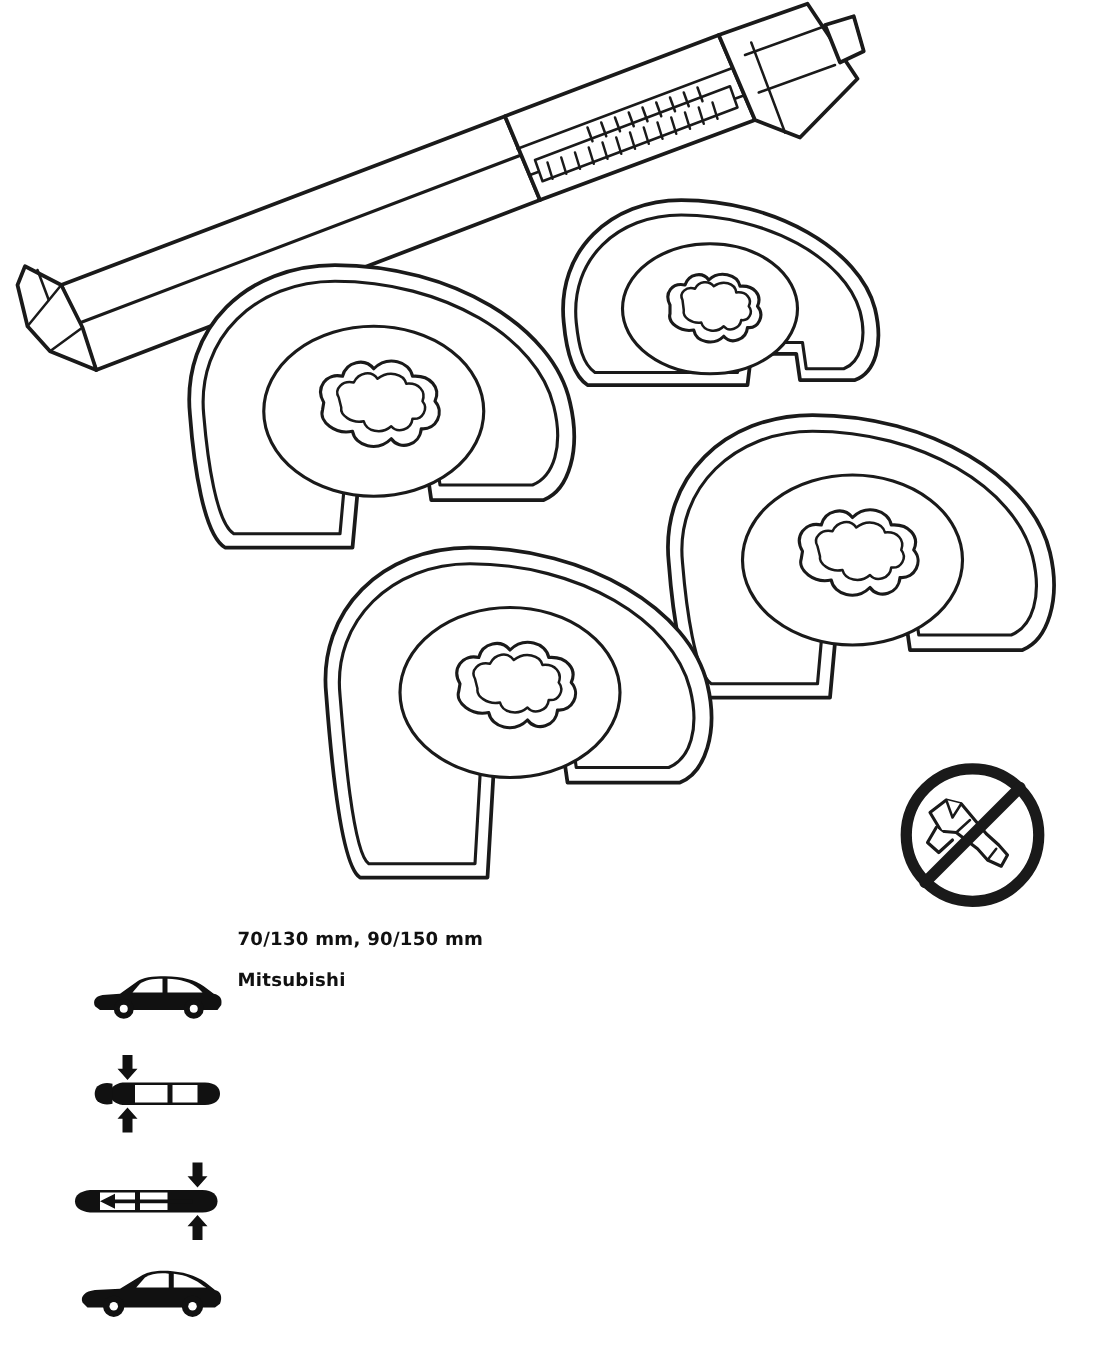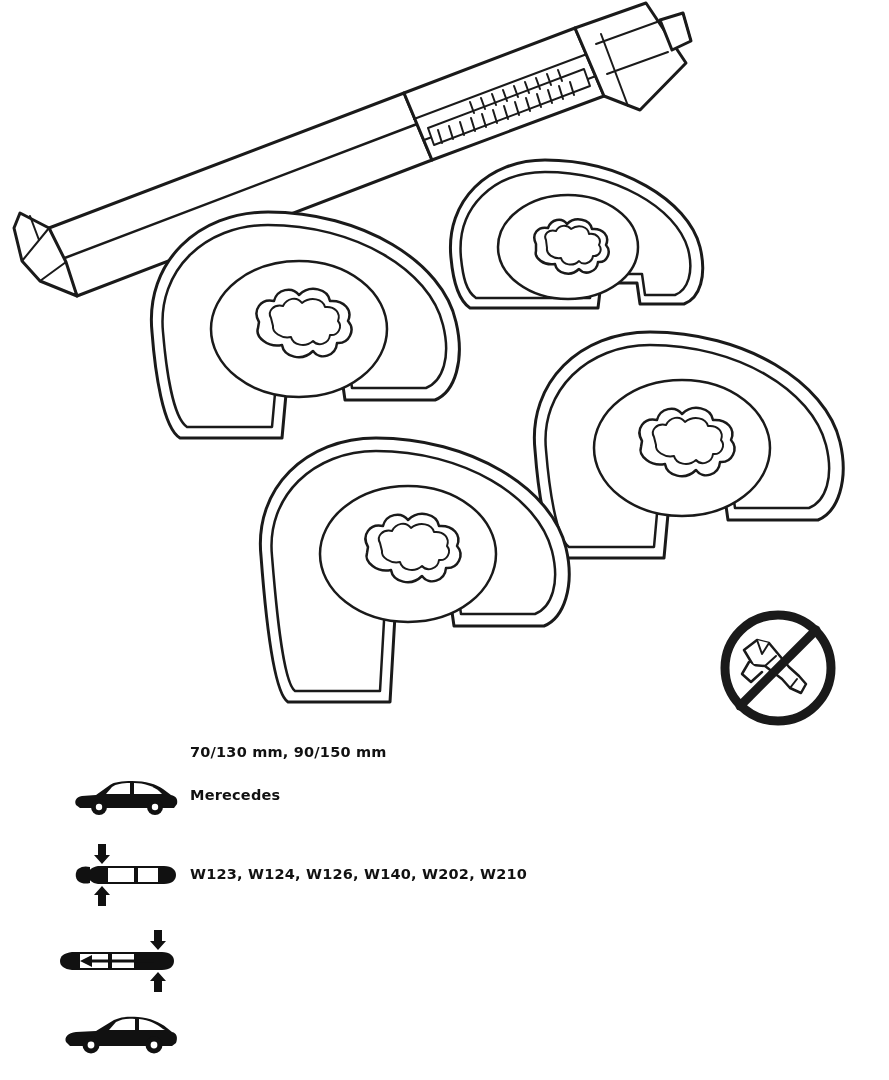--- a/index.html
+++ b/index.html
@@ -30,21 +30,20 @@
     top: 730px;
     width: 889px;
     height: 350px;
   }
 
   .spec-row {
     position: absolute;
     left: 0;
     width: 889px;
     display: flex;
-    align-items: center;
   }
 
   .spec-icon {
     width: 190px;
     flex: 0 0 190px;
     display: flex;
     justify-content: flex-end;
     align-items: center;
     padding-right: 10px;
     box-sizing: border-box;
@@ -234,21 +233,21 @@
                    L 104,33 L 10,33 Z"></path>
           <path d="M 42,12 C 46,9 52,8 60,8 L 60,19 L 36,19 Z" fill="#ffffff"></path>
           <path d="M 64,8 C 74,8 83,11 89,16 L 92,19 L 64,19 Z" fill="#ffffff"></path>
         </g>
         <circle cx="29" cy="32" r="8" fill="#111111"></circle>
         <circle cx="29" cy="32" r="3.2" fill="#ffffff"></circle>
         <circle cx="85" cy="32" r="8" fill="#111111"></circle>
         <circle cx="85" cy="32" r="3.2" fill="#ffffff"></circle>
       </svg>
     </div>
-    <div class="spec-text">Merecedes</div>
+    <div class="spec-text">Mitsubishi</div>
   </div>
 
   <div class="spec-row row-w123">
     <div class="spec-icon">
       <svg width="116" height="66" viewBox="0 0 116 66" xmlns="http://www.w3.org/2000/svg">
 
         <g fill="#111111">
           <path d="M 34,2 L 34,13 L 30,13 L 38,22 L 46,13 L 42,13 L 42,2 Z"></path>
         </g>
         <g fill="#111111">
@@ -258,21 +257,20 @@
         <g fill="#111111">
           <path d="M 24,33 C 24,28 28,25 34,24 L 100,24 C 108,24 112,28 112,33
                    C 112,38 108,42 100,42 L 34,42 C 28,41 24,38 24,33 Z"></path>
           <path d="M 14,27 C 18,24 22,24 26,25 L 26,41 C 22,42 18,42 14,39
                    C 11,36 11,30 14,27 Z"></path>
           <rect x="44" y="26" width="26" height="14" fill="#ffffff"></rect>
           <rect x="74" y="26" width="20" height="14" fill="#ffffff"></rect>
         </g>
       </svg>
     </div>
-    <div class="spec-text">W123, W124, W126, W140, W202, W210</div>
   </div>
 
   <div class="spec-row row-w107">
     <div class="spec-icon">
       <svg width="130" height="66" viewBox="0 0 130 66" xmlns="http://www.w3.org/2000/svg">
         <g fill="#111111">
           <path d="M 104,2 L 104,13 L 100,13 L 108,22 L 116,13 L 112,13 L 112,2 Z"></path>
         </g>
         <g fill="#111111">
           <path d="M 104,64 L 104,53 L 100,53 L 108,44 L 116,53 L 112,53 L 112,64 Z"></path>

